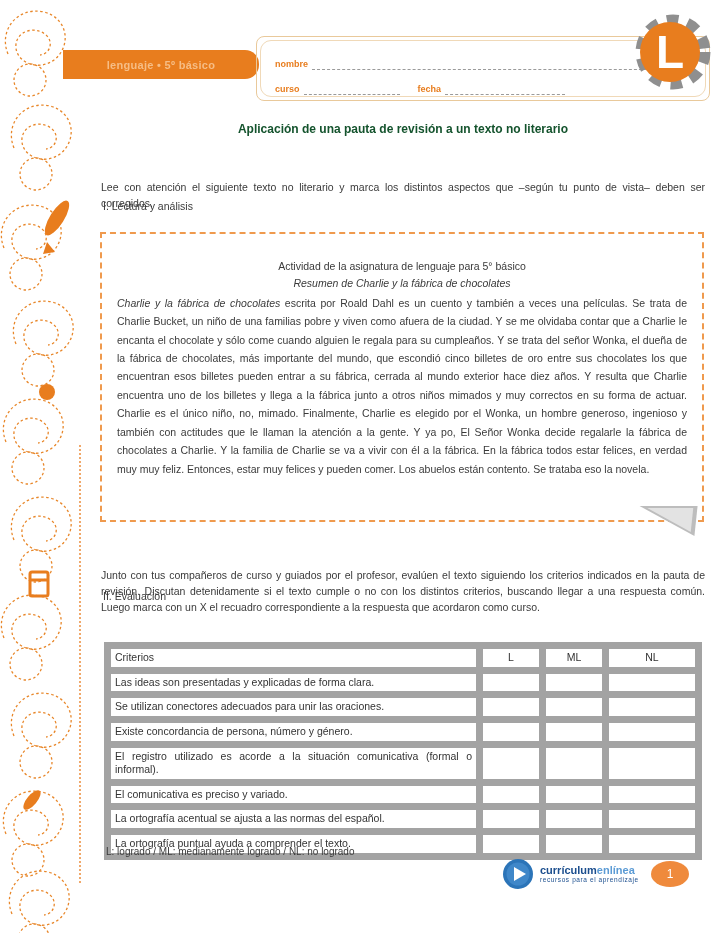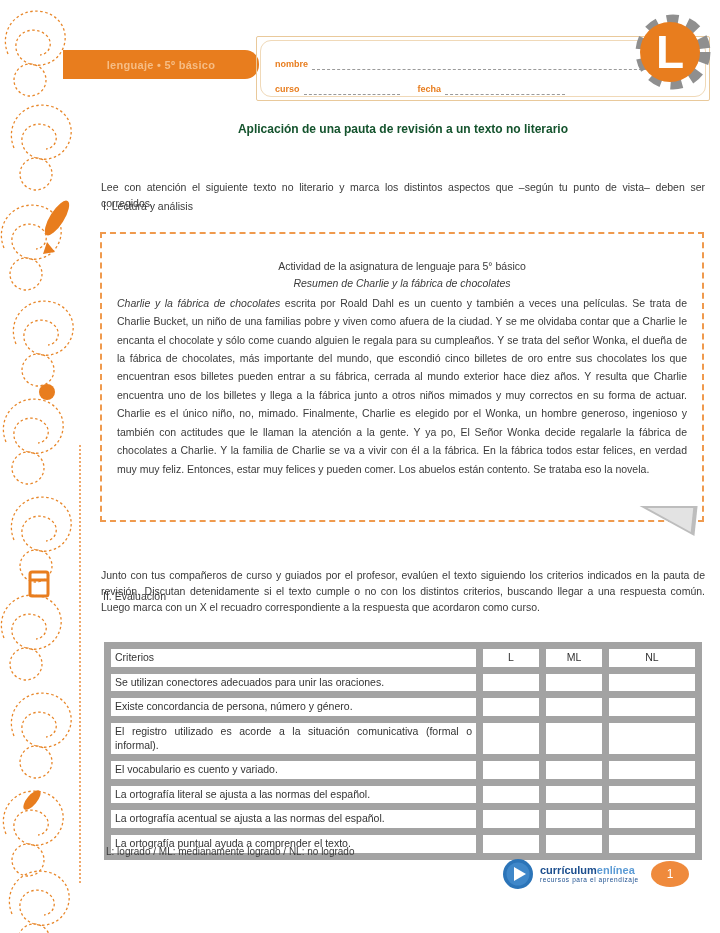--- a/index.html
+++ b/index.html
@@ -8,21 +8,21 @@
 
   
   .decor-strip{position:absolute;left:0;top:0;width:95px;height:933px;}
   .dotted-rail{position:absolute;left:79px;top:445px;height:438px;border-left:2px dotted #f0a86a;}
 
   
   .subject-tab{position:absolute;left:63px;top:50px;width:196px;height:29px;background:#e87d1e;
                border-radius:0 14px 14px 0;display:flex;align-items:center;justify-content:center;
                color:#f6bd85;font-size:11px;font-weight:bold;letter-spacing:.3px;}
   .form-box{position:absolute;left:256px;top:36px;width:452px;height:63px;
-            border:1px solid #e9c99b;border-radius:2px;}
+            border:1px solid #e9c99b;border-radius:8px;}
   .form-inner{position:absolute;left:3px;top:3px;right:3px;bottom:3px;
               border:1px solid #f0d9b8;border-radius:11px;padding:7px 12px 0 14px;box-sizing:border-box;}
   .form-row{display:flex;align-items:flex-end;height:22px;margin-bottom:3px;}
   .form-label{color:#e87d1e;font-size:9px;font-weight:bold;margin-right:4px;line-height:12px;}
   .dashline{border-bottom:1px dashed #9a9a9a;height:12px;}
   .gear-logo{position:absolute;right:6px;top:10px;width:84px;height:84px;}
 
   
   .doc-title{position:absolute;left:100px;top:122px;width:606px;text-align:center;
              font-size:12px;font-weight:bold;color:#14532d;}
@@ -144,45 +144,45 @@
 
   <table class="crit-table">
     <tbody>
         <tr>
       <th>Criterios</th>
       <th class="c-mark">L</th>
       <th class="c-mark">ML</th>
       <th class="c-mark c-nl">NL</th>
     </tr>
     <tr>
+      <td class="crit-text">Las ideas son presentadas y explicadas de forma clara.</td>
+      <td class="c-mark"></td>
+      <td class="c-mark"></td>
+      <td class="c-mark c-nl"></td>
+    </tr>
+    <tr>
       <td class="crit-text">Se utilizan conectores adecuados para unir las oraciones.</td>
       <td class="c-mark"></td>
       <td class="c-mark"></td>
       <td class="c-mark c-nl"></td>
     </tr>
     <tr>
       <td class="crit-text">Existe concordancia de persona, número y género.</td>
       <td class="c-mark"></td>
       <td class="c-mark"></td>
       <td class="c-mark c-nl"></td>
     </tr>
     <tr>
       <td class="crit-text">El registro utilizado es acorde a la situación comunicativa (formal o informal).</td>
       <td class="c-mark"></td>
       <td class="c-mark"></td>
       <td class="c-mark c-nl"></td>
     </tr>
     <tr>
-      <td class="crit-text">El vocabulario es cuento y variado.</td>
-      <td class="c-mark"></td>
-      <td class="c-mark"></td>
-      <td class="c-mark c-nl"></td>
-    </tr>
-    <tr>
-      <td class="crit-text">La ortografía literal se ajusta a las normas del español.</td>
+      <td class="crit-text">El comunicativa es preciso y variado.</td>
       <td class="c-mark"></td>
       <td class="c-mark"></td>
       <td class="c-mark c-nl"></td>
     </tr>
     <tr>
       <td class="crit-text">La ortografía acentual se ajusta a las normas del español.</td>
       <td class="c-mark"></td>
       <td class="c-mark"></td>
       <td class="c-mark c-nl"></td>
     </tr>

